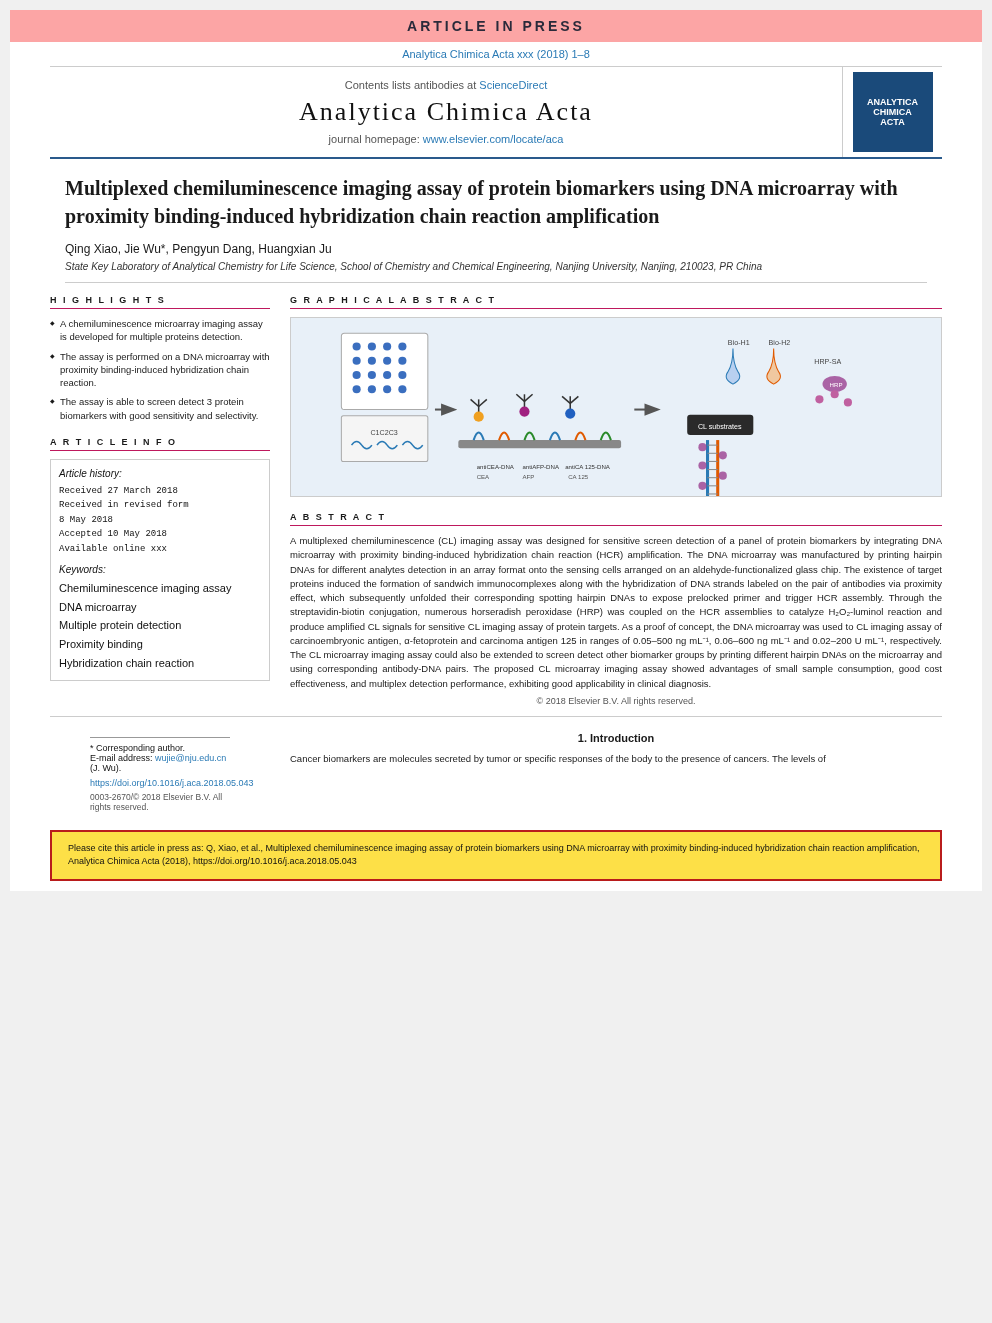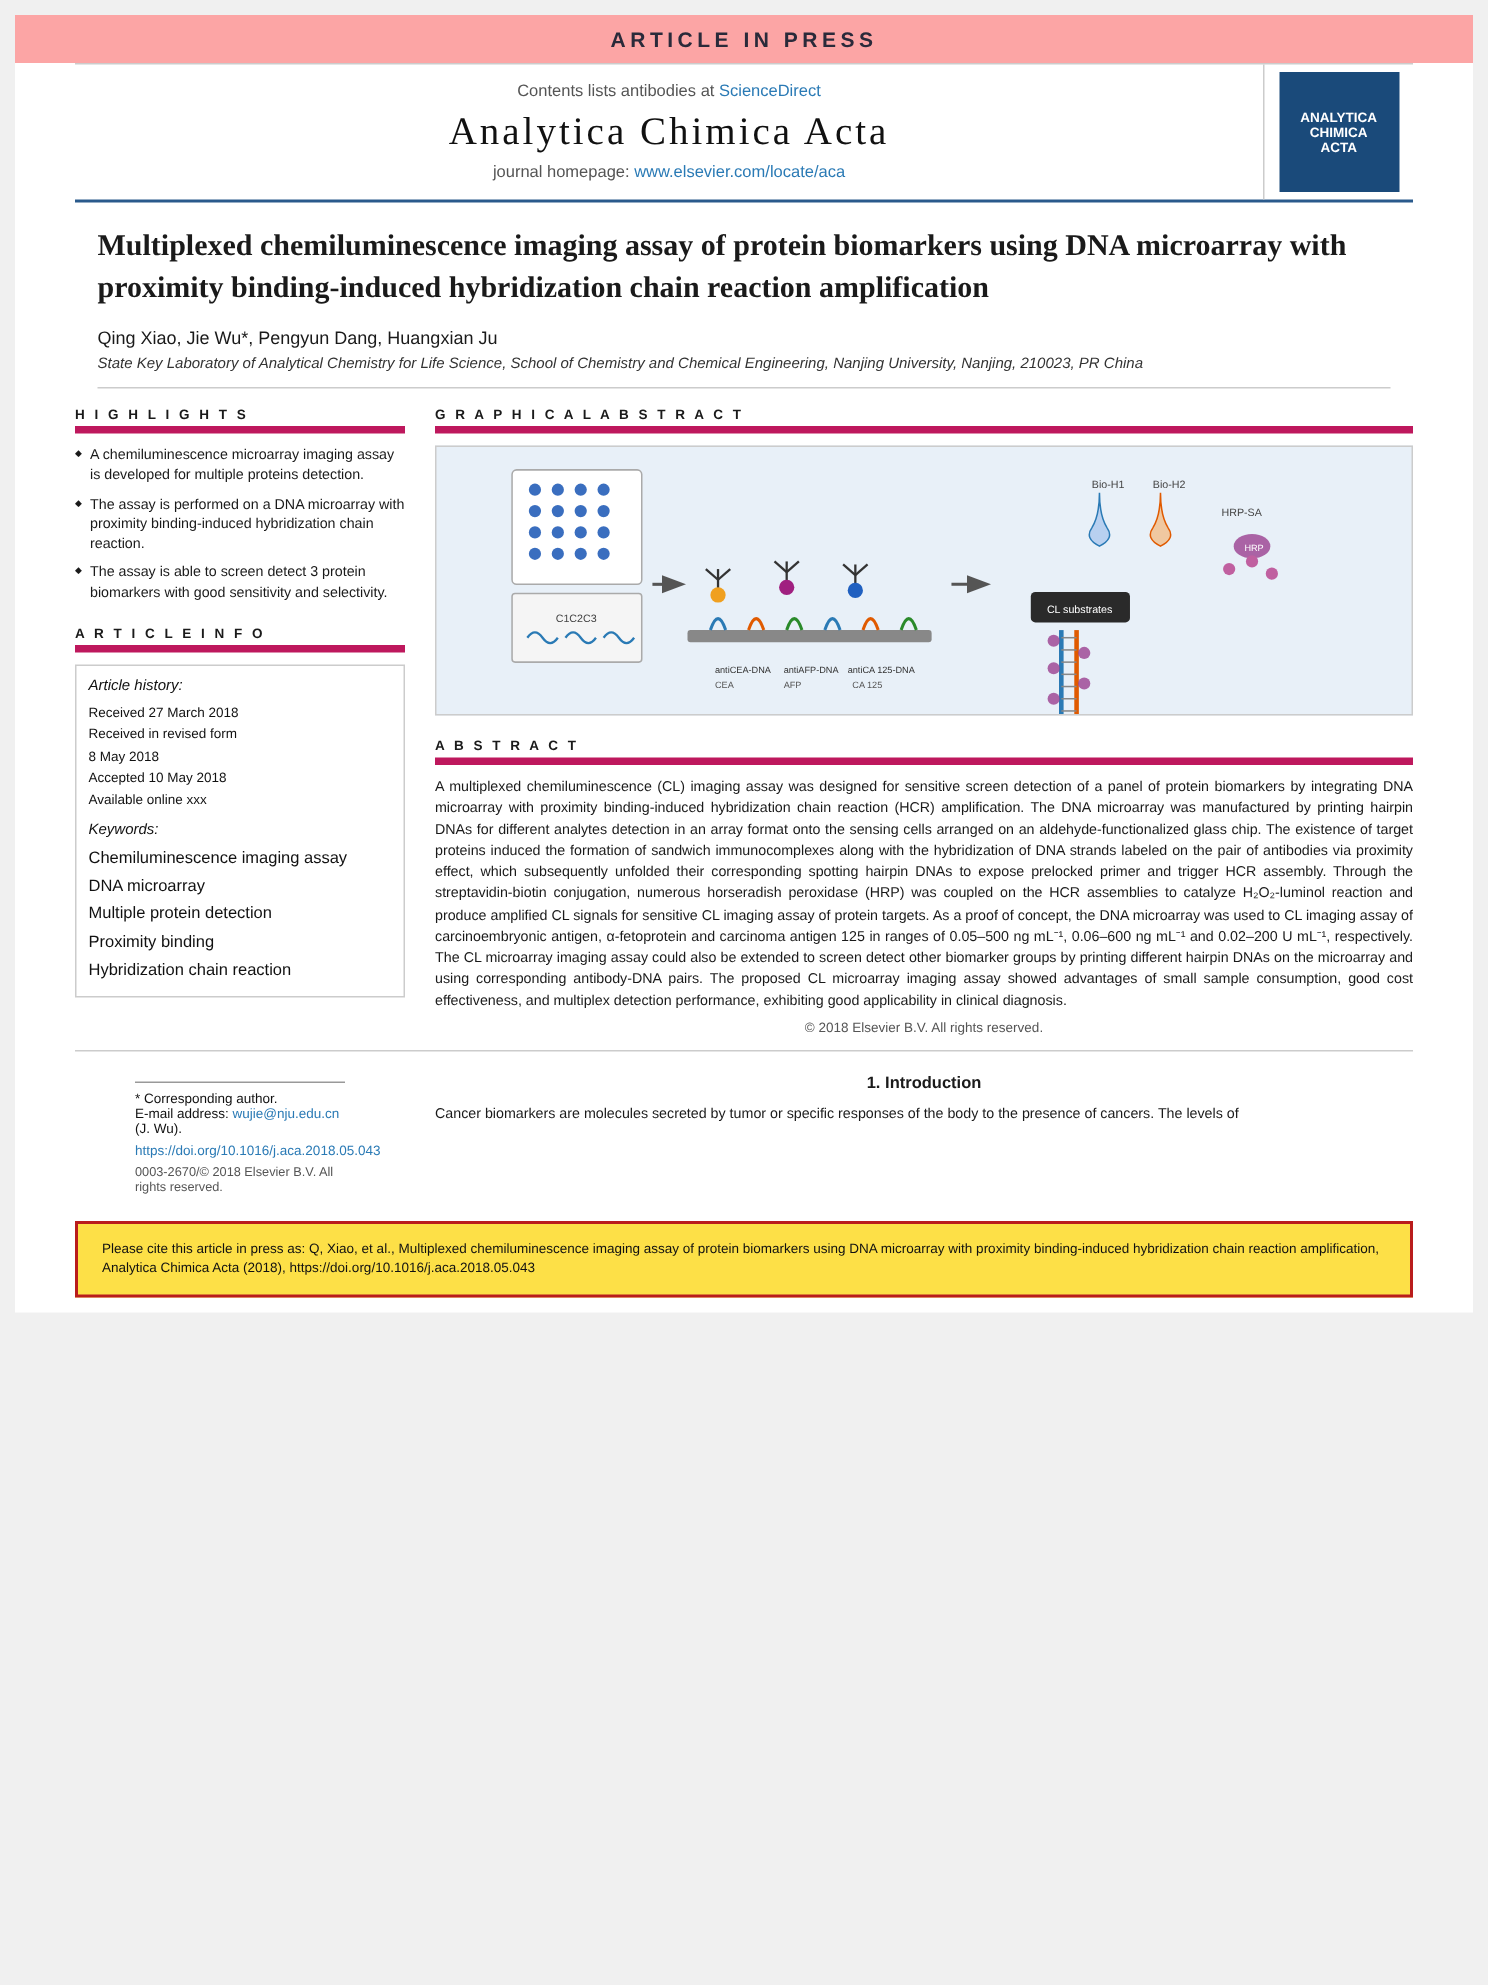--- a/index.html
+++ b/index.html
@@ -157,21 +157,21 @@
     .right-col {
       flex: 1;
     }
     
     .section-heading {
       font-size: 9px;
       font-family: Arial, sans-serif;
       letter-spacing: 2px;
       color: #1a1a1a;
       font-weight: bold;
-      border-bottom: 5px solid #be185d;
+      border-bottom: 1px solid #be185d;
       padding-bottom: 3px;
       margin-bottom: 8px;
     }
     .highlights-list {
       list-style: none;
       padding: 0;
     }
     .highlights-list li {
       font-size: 9.5px;
       font-family: Arial, sans-serif;
@@ -198,21 +198,21 @@
     }
     .info-italic-heading {
       font-style: italic;
       font-size: 10px;
       font-family: Arial, sans-serif;
       color: #111;
       margin-bottom: 5px;
     }
     .info-line {
       font-size: 9px;
-      font-family: Liberation Sans, sans-serif;
+      font-family: Liberation Mono, monospace;
       color: #111;
       line-height: 1.6;
     }
     .keywords-section {
       margin-top: 8px;
     }
     .kw-heading {
       font-style: italic;
       font-size: 10px;
       font-family: Arial, sans-serif;
@@ -333,20 +333,23 @@
   </style>
 </head>
 <body>
 
 <div class="page">
 
   <div class="article-in-press-banner">
     <span>ARTICLE IN PRESS</span>
   </div>
 
+  <div class="citation-line">
+    <span>Analytica Chimica Acta xxx (2018) 1–8</span>
+  </div>
 
   <div class="journal-header">
 
     <div class="journal-center">
       <div class="contents-line">
         <span>Contents lists antibodies at</span>
         <a href="#">ScienceDirect</a>
       </div>
       <div class="journal-title">Analytica  Chimica  Acta</div>
       <div class="journal-homepage">

